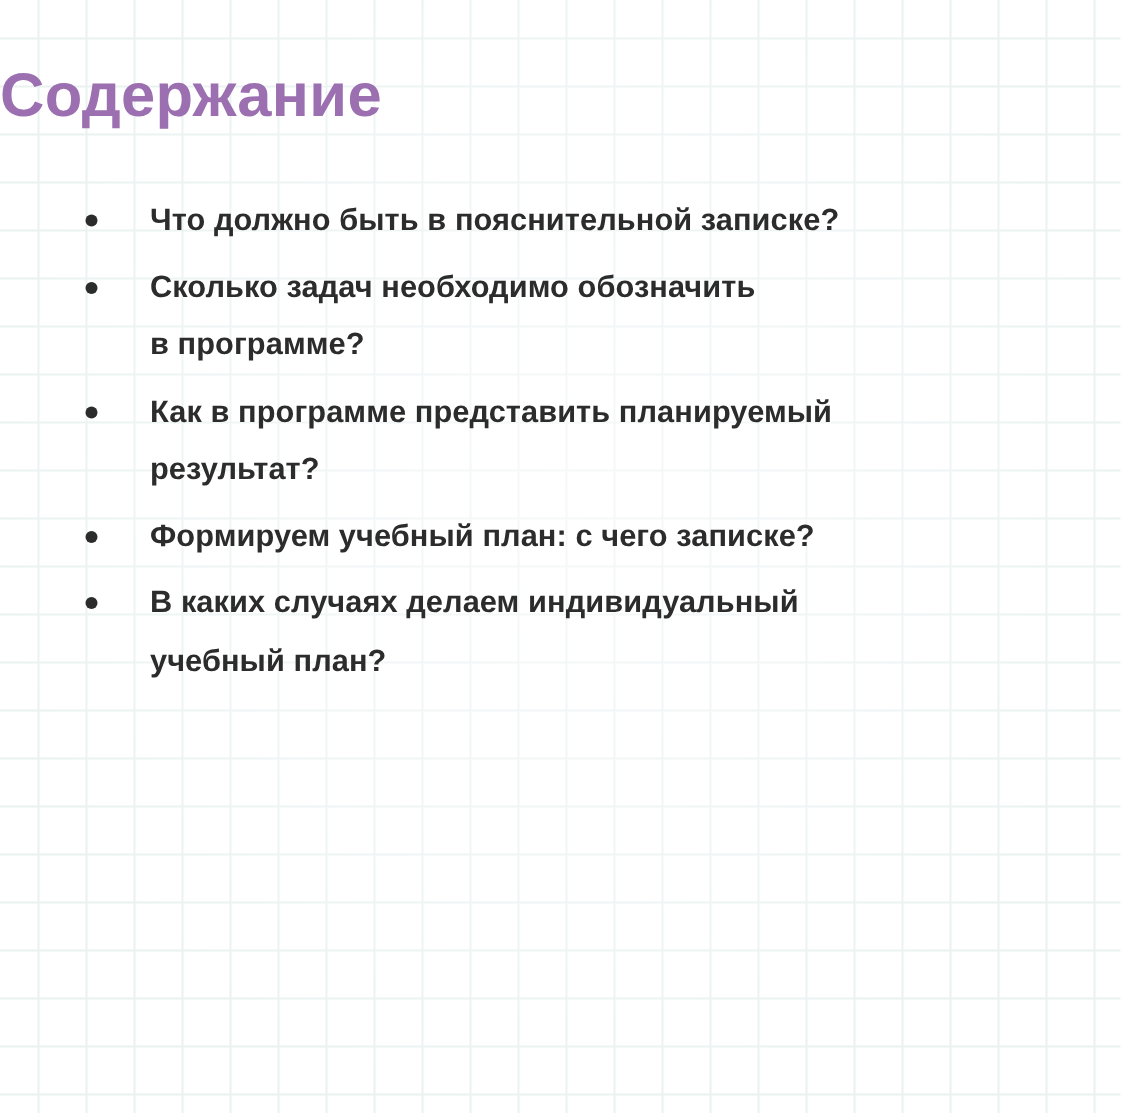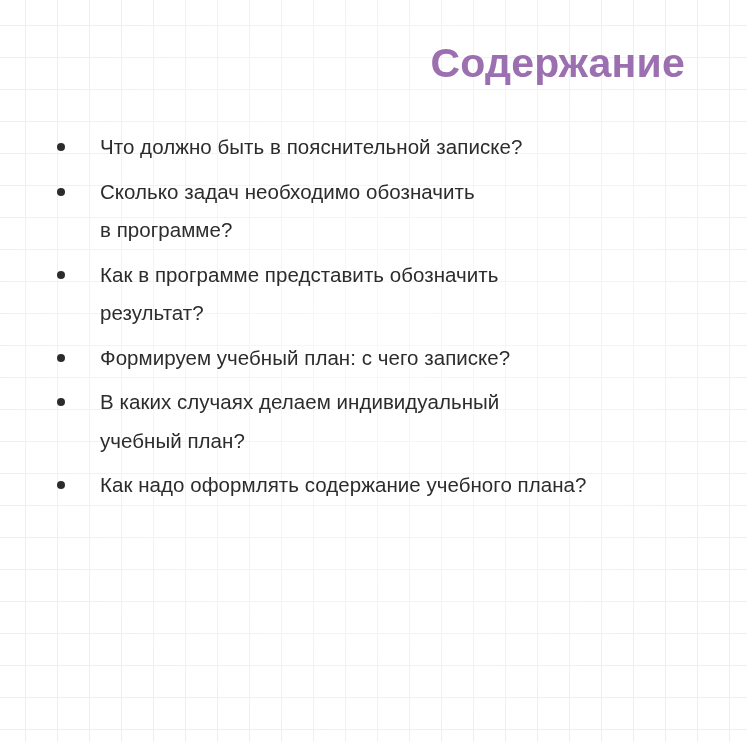--- a/index.html
+++ b/index.html
@@ -41,21 +41,21 @@
     z-index: 2;
     width: 100%;
     height: 100%;
   }
 
   .slide-title {
     position: absolute;
     top: 40px;
     left: 0;
     width: 685px;
-    text-align: right;
+    text-align: left;
     font-size: 41px;
     font-weight: bold;
     letter-spacing: 0.2px;
     color: #9b6fb0;
     font-family: "Liberation Sans", sans-serif;
   }
 
   .toc-list {
     position: absolute;
     top: 128px;
@@ -66,21 +66,21 @@
     padding: 0;
   }
 
   .toc-item {
     position: relative;
     display: block;
     padding-left: 50px;
     margin: 0 0 6px 0;
     color: #2c2c2c;
     font-size: 20.5px;
-    font-weight: normal;
+    font-weight: bold;
     line-height: 38.5px;
     font-family: "Liberation Sans", sans-serif;
     letter-spacing: 0.05px;
   }
 
   .toc-bullet {
     position: absolute;
     left: 7px;
     top: 15px;
     width: 8px;
@@ -112,36 +112,32 @@
 
 
       <li class="toc-item">
         <span class="toc-bullet"></span>
         <span class="toc-text">Сколько задач необходимо обозначить
 в программе?</span>
       </li>
 
       <li class="toc-item">
         <span class="toc-bullet"></span>
-        <span class="toc-text">Как в программе представить обозначить
+        <span class="toc-text">Как в программе представить планируемый
 результат?</span>
       </li>
 
 
       <li class="toc-item">
         <span class="toc-bullet"></span>
         <span class="toc-text">Формируем учебный план: с чего записке?</span>
       </li>
 
       <li class="toc-item">
         <span class="toc-bullet"></span>
         <span class="toc-text">В каких случаях делаем индивидуальный
 учебный план?</span>
       </li>
 
-      <li class="toc-item">
-        <span class="toc-bullet"></span>
-        <span class="toc-text">Как надо оформлять содержание учебного плана?</span>
-      </li>
 
     </ul>
   </div>
 </div>
 
 </body></html>

